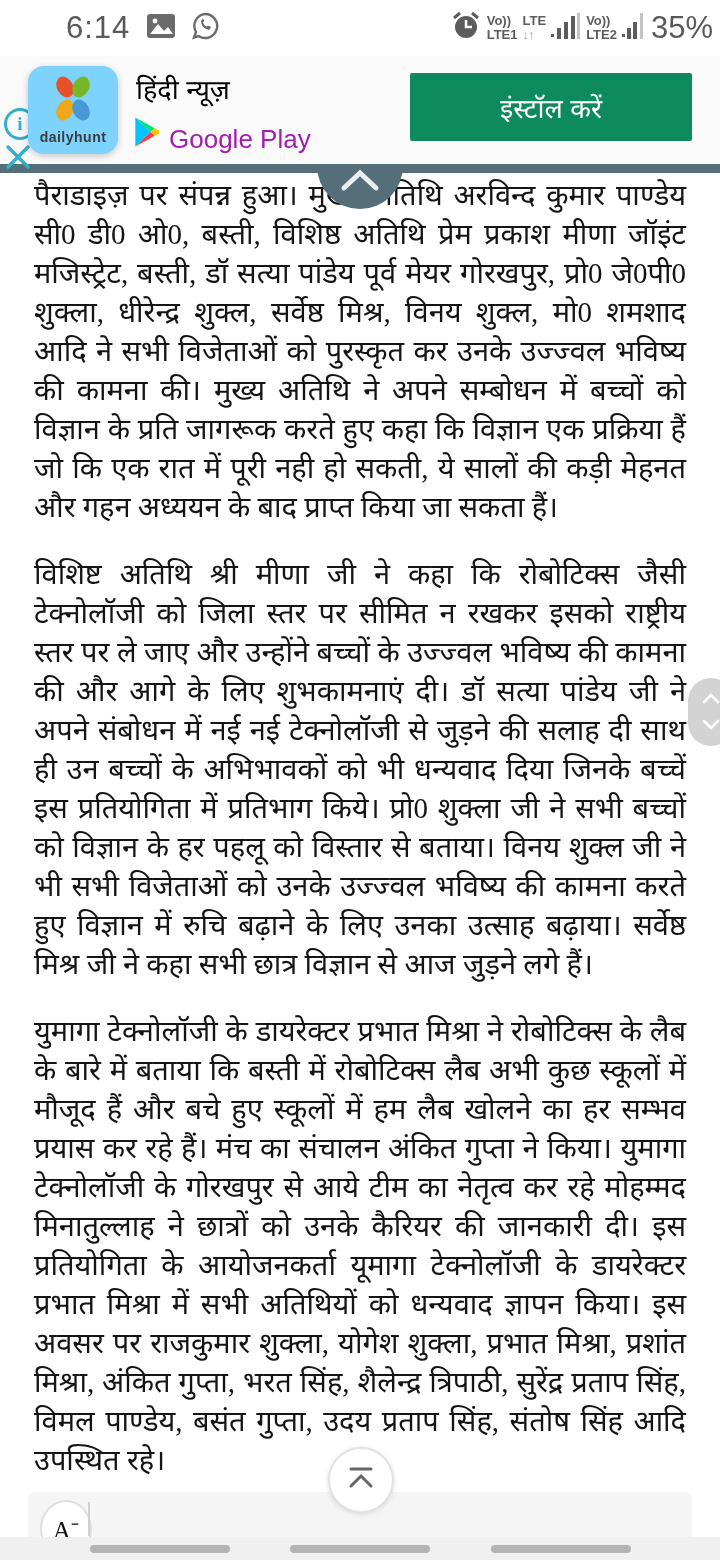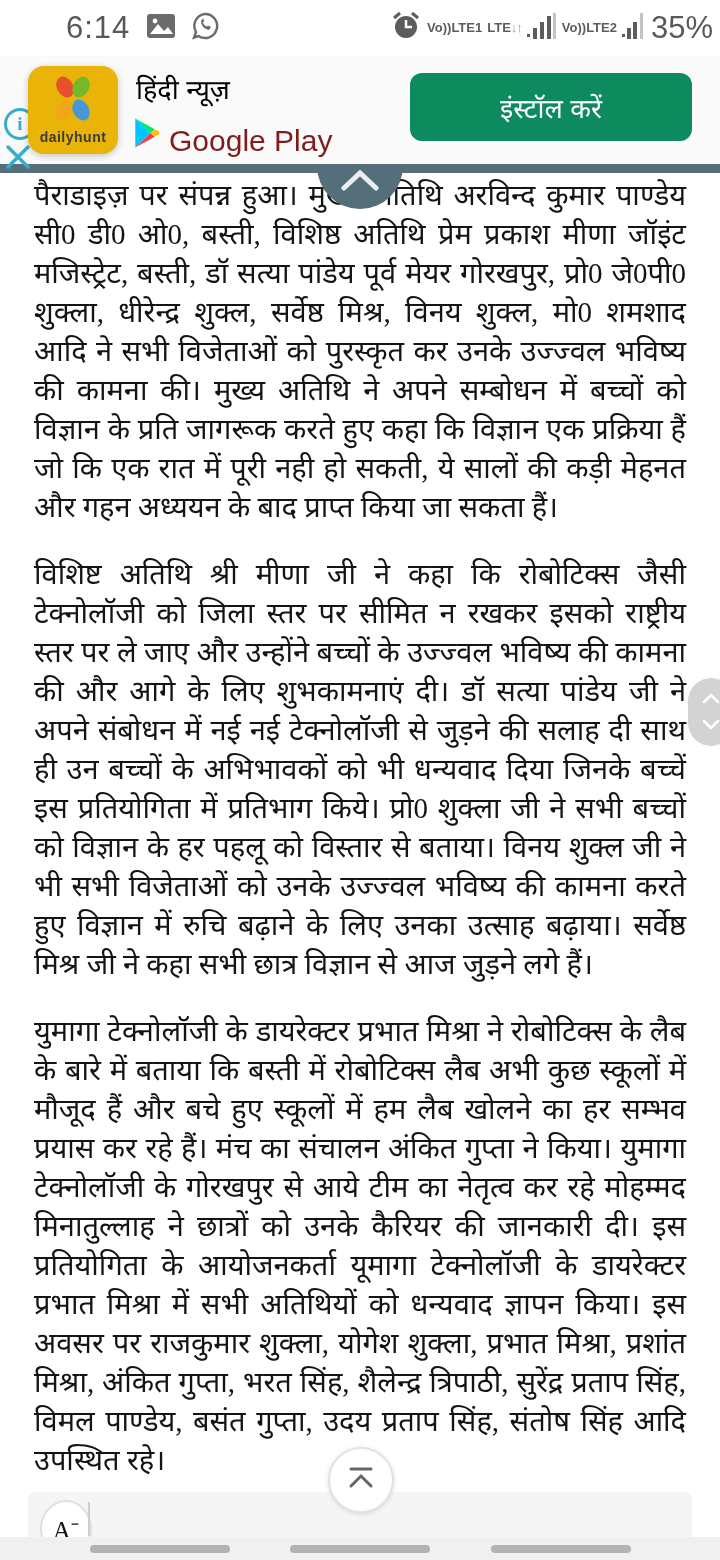--- a/index.html
+++ b/index.html
@@ -6,39 +6,39 @@
   body{
     width:720px;height:1560px;position:relative;overflow:hidden;
     background:#ffffff;font-family:"Liberation Sans",sans-serif;
   }
   
   .status-bar{position:absolute;top:0;left:0;width:720px;height:56px;background:#fff;
     display:flex;align-items:center;color:#595959;z-index:8;padding-left:32px;}
   .sb-time{font-size:31px;margin-left:34px;letter-spacing:1px;}
   .sb-left-icons{display:flex;align-items:center;gap:14px;margin-left:16px;}
   .sb-right{margin-left:auto;margin-right:12px;display:flex;align-items:center;gap:5px;}
-  .net-stack{display:flex;flex-direction:row;align-items:flex-start;
+  .net-stack{display:flex;flex-direction:column;align-items:flex-start;
     font-size:13px;font-weight:bold;line-height:14px;color:#5c5c5c;}
   .arrows{color:#9a9a9a;font-size:13px;letter-spacing:-1px;}
   .pct{font-size:31px;}
   
   .banner{position:absolute;top:56px;left:0;width:720px;height:108px;background:#fafafa;z-index:7;}
   .info-icon{position:absolute;left:4px;top:52px;width:26px;height:26px;border-radius:50%;
     border:3px solid #35aecc;color:#35aecc;font-family:"Liberation Serif",serif;
     font-weight:bold;font-size:19px;display:flex;align-items:center;justify-content:center;}
   .close-icon{position:absolute;left:3px;top:86px;width:30px;height:30px;}
-  .app-card{position:absolute;left:28px;top:10px;width:90px;height:88px;background:#eab308;
+  .app-card{position:absolute;left:28px;top:10px;width:90px;height:88px;background:#7dd3fc;
     border-radius:16px;box-shadow:0 2px 7px rgba(0,0,0,.22);
     display:flex;flex-direction:column;align-items:center;justify-content:center;}
   .app-name{font-size:14px;font-weight:bold;color:#3c3c3c;margin-top:2px;letter-spacing:.5px;}
   .banner-title{position:absolute;left:136px;top:14px;font-size:27px;color:#000000;}
   .play-row{position:absolute;left:133px;top:56px;display:flex;align-items:center;gap:8px;}
-  .play-text{font-size:30px;color:#7f1d1d;margin-top:12px;}
+  .play-text{font-size:26px;color:#a21caf;margin-top:12px;}
   .install-btn{position:absolute;left:410px;top:17px;width:282px;height:68px;background:#0e8a5f;
-    border-radius:12px;color:#fff;font-size:27px;display:flex;align-items:center;justify-content:center;
+    border-radius:2px;color:#fff;font-size:27px;display:flex;align-items:center;justify-content:center;
     border:none;}
   
   .slate-strip{position:absolute;top:164px;left:0;width:720px;height:9px;background:#546e7a;z-index:4;}
   .scroll-up-fab{position:absolute;left:317px;top:123px;width:86px;height:86px;border-radius:50%;
     background:#546e7a;z-index:5;display:flex;align-items:flex-end;justify-content:center;}
   .scroll-up-fab svg{margin-bottom:14px;}
   
   .article{position:absolute;top:176px;left:0;width:720px;padding:0 34px;box-sizing:border-box;
     font-family:"Liberation Serif",serif;font-size:29px;line-height:39px;color:#141414;
     text-align:justify;z-index:1;}

